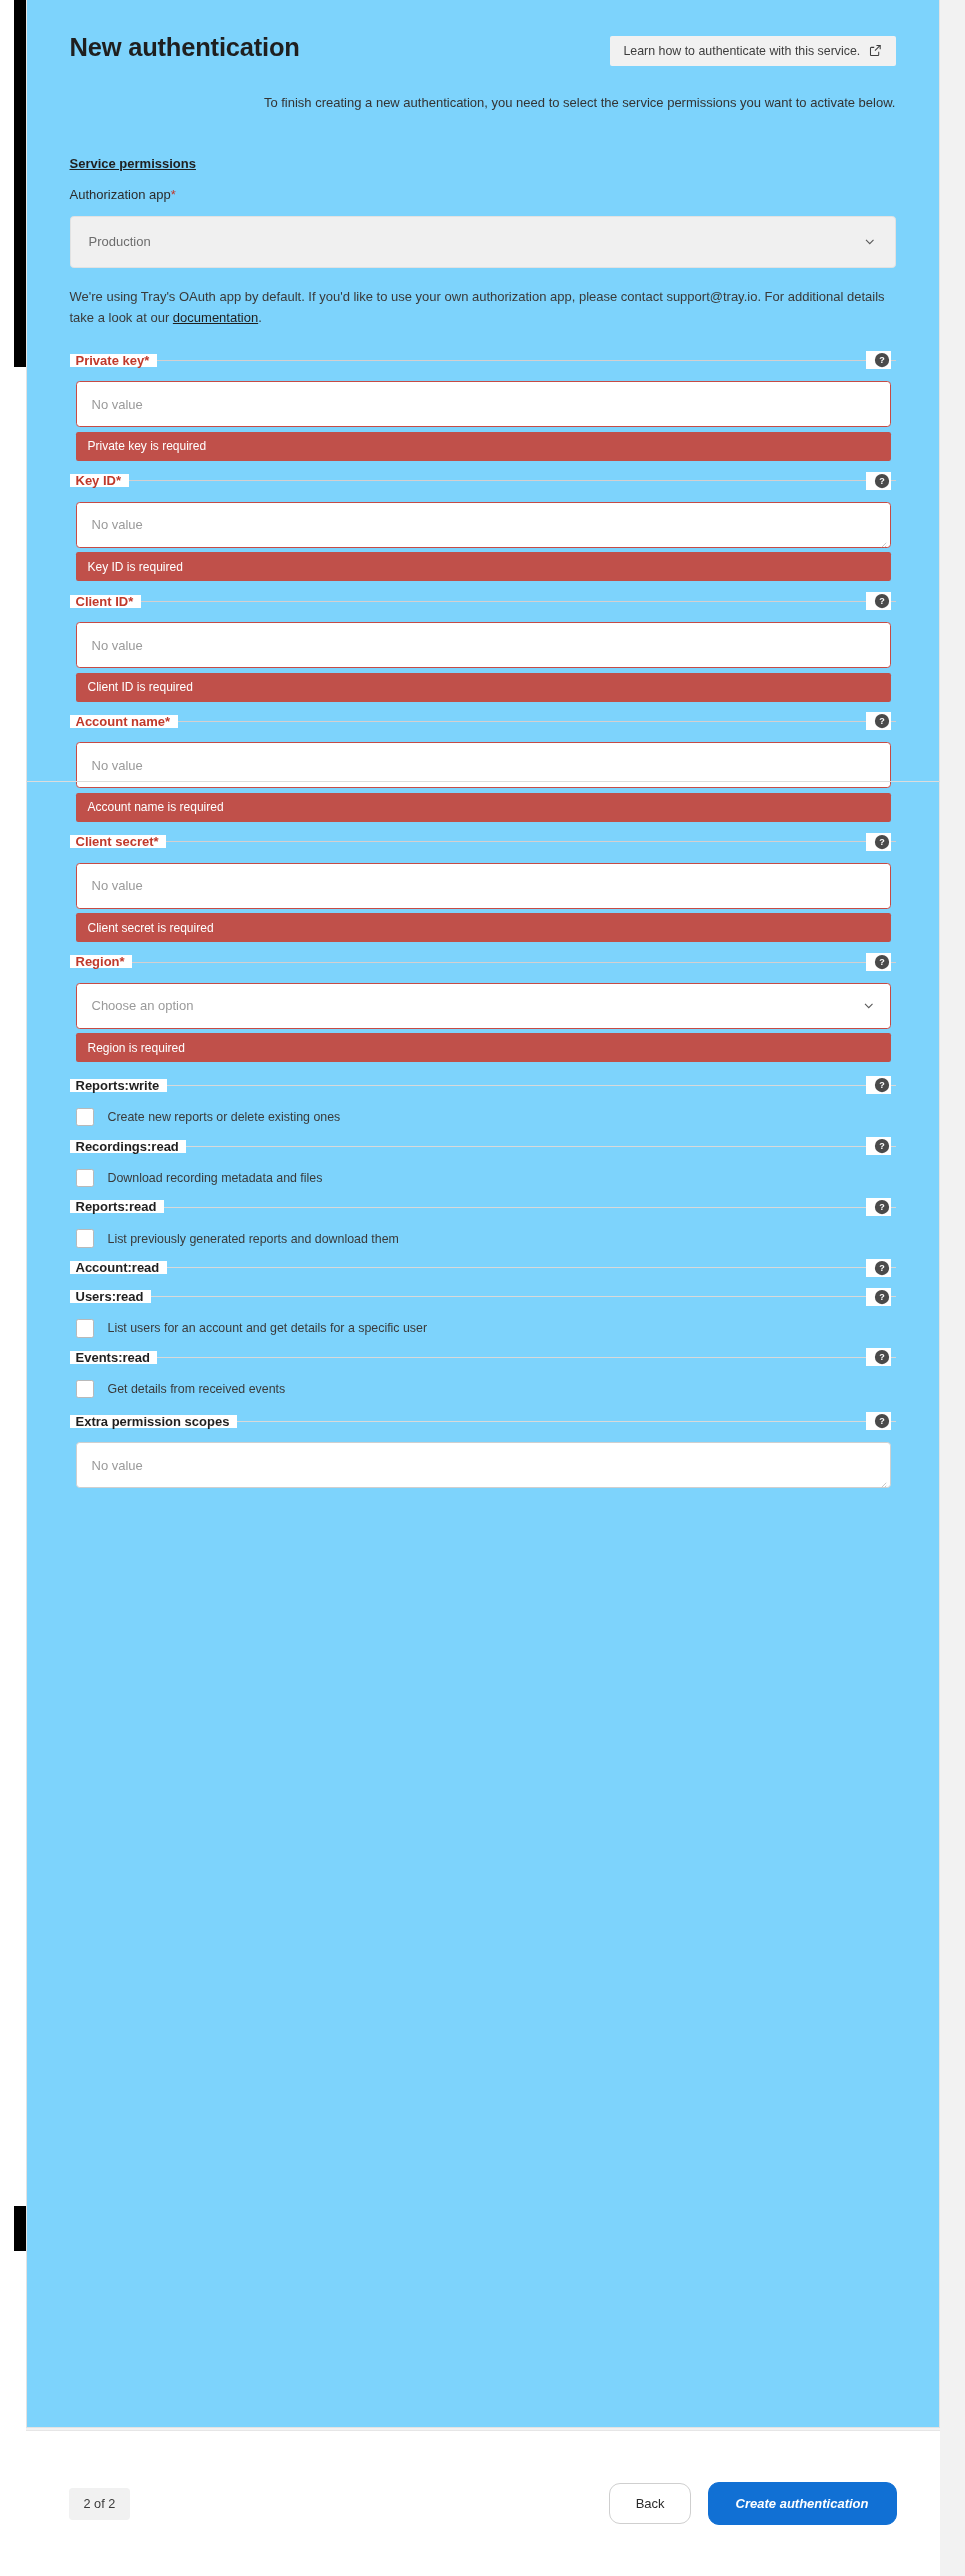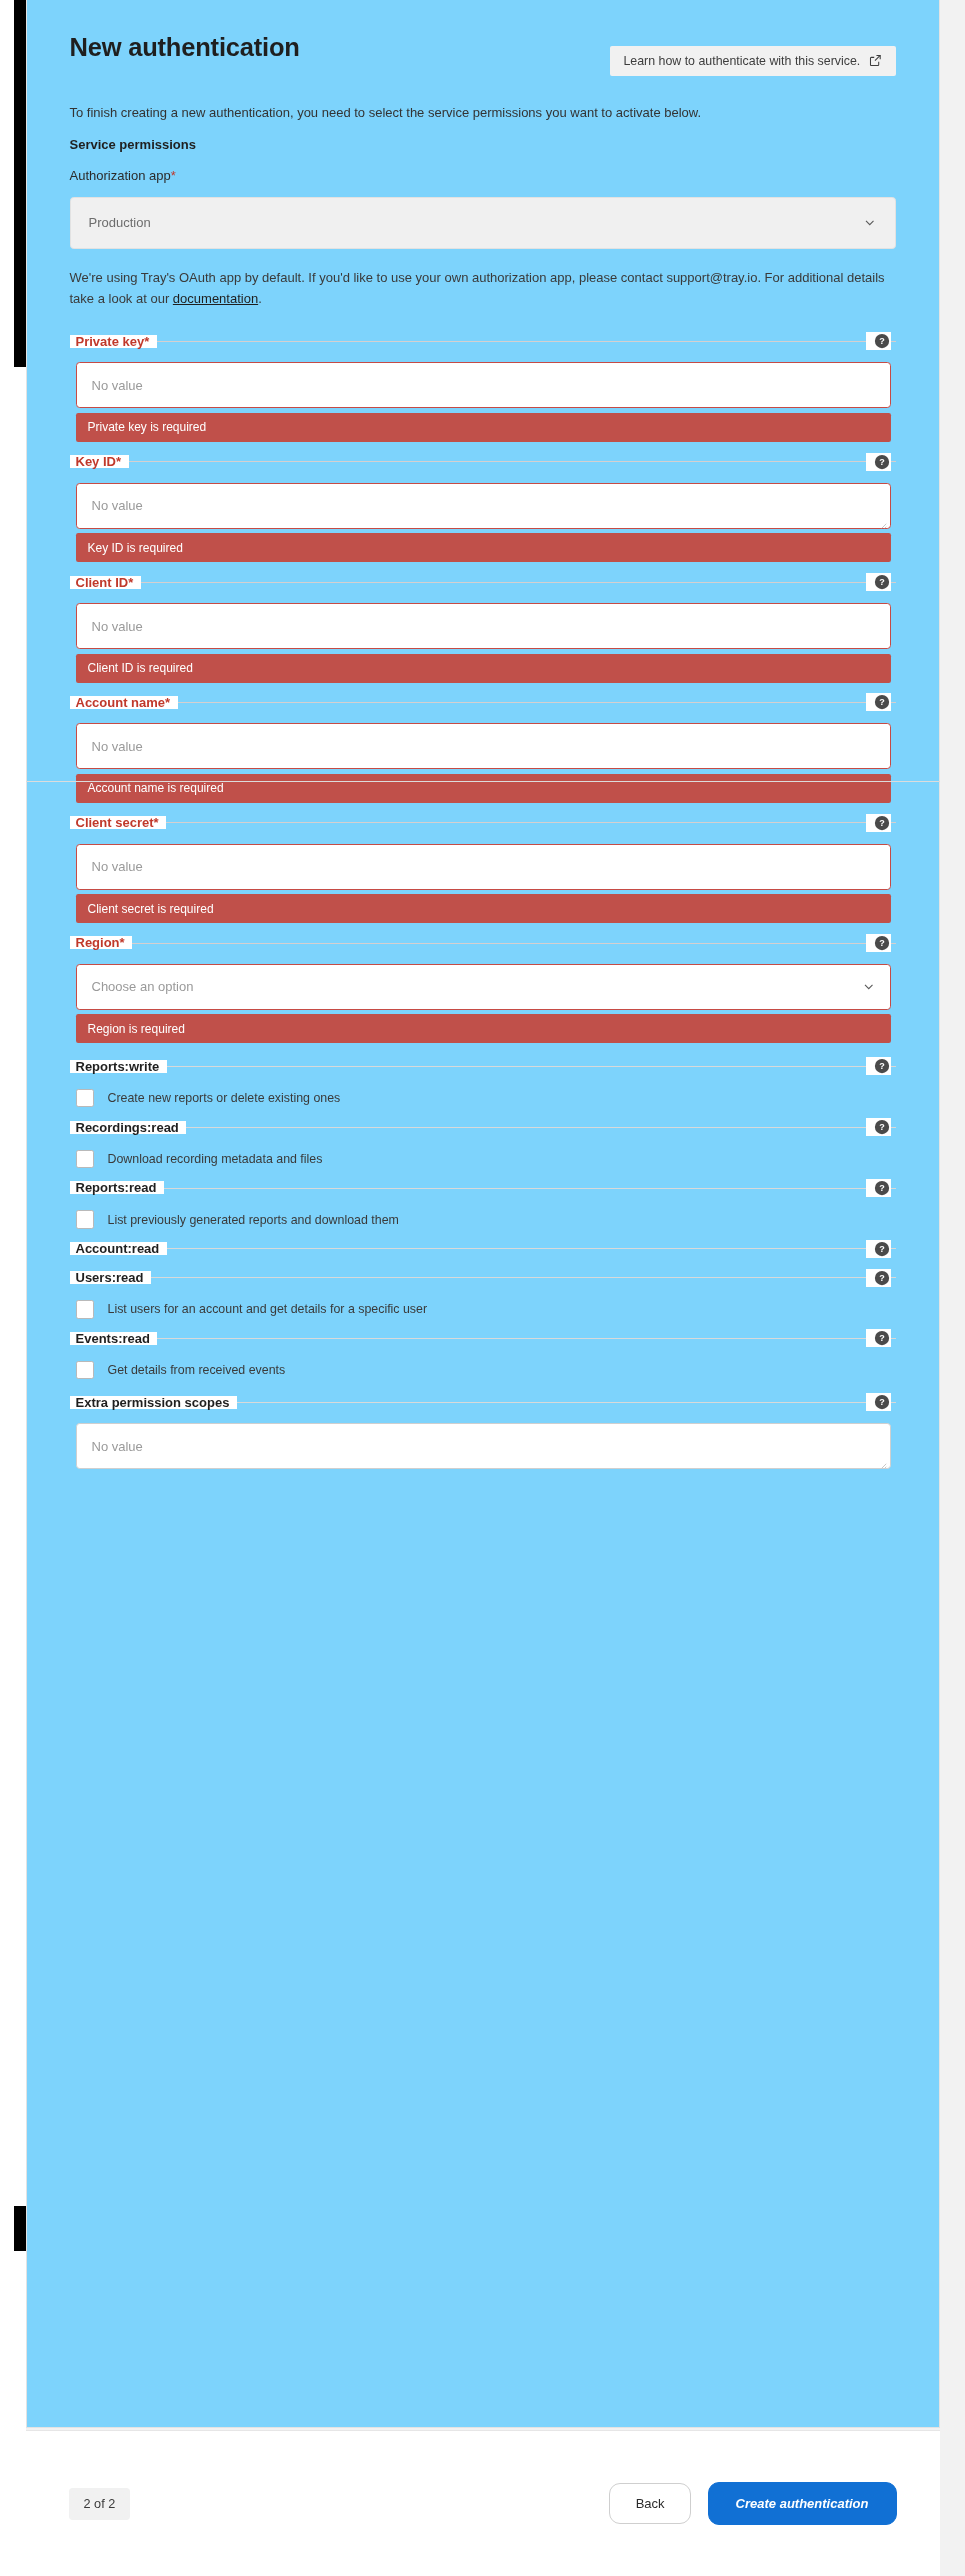--- a/index.html
+++ b/index.html
@@ -51,44 +51,46 @@
     display: inline-flex;
     align-items: flex-start;
     gap: 9px;
     background: #f1f1f1;
     border-radius: 2px;
     padding: 8.2px 13.5px;
     font-size: 12.4px;
     color: #3d3d3d;
     cursor: pointer;
     white-space: nowrap;
-    margin-top: 13px;
+    margin-top: 3px;
   }
   .ext-icon {
     display: inline-block;
     width: 12.7px;
     height: 12.7px;
     position: relative;
     flex: 0 0 auto;
   }
   .ext-icon svg { display:block; }
   .intro {
     padding: 0 43px;
     margin-top: 27px;
     font-size: 13px;
     line-height: 1.55;
     color: #333;
     max-width: 832px;
+    text-align: right;
   }
   .section-title {
     padding: 0 43px;
-    margin-top: 13px;
+    margin-top: 42px;
     font-size: 13px;
     font-weight: bold;
     color: #1f1f1f;
+    text-decoration: underline;
   }
   .field-label-top {
     padding: 0 43px;
     margin-top: 16.5px;
     font-size: 13px;
     color: #2b2b2b;
   }
   .req-star { color: #c0392b; }
   .select-box {
     margin: 13.5px 43px 0 43px;

